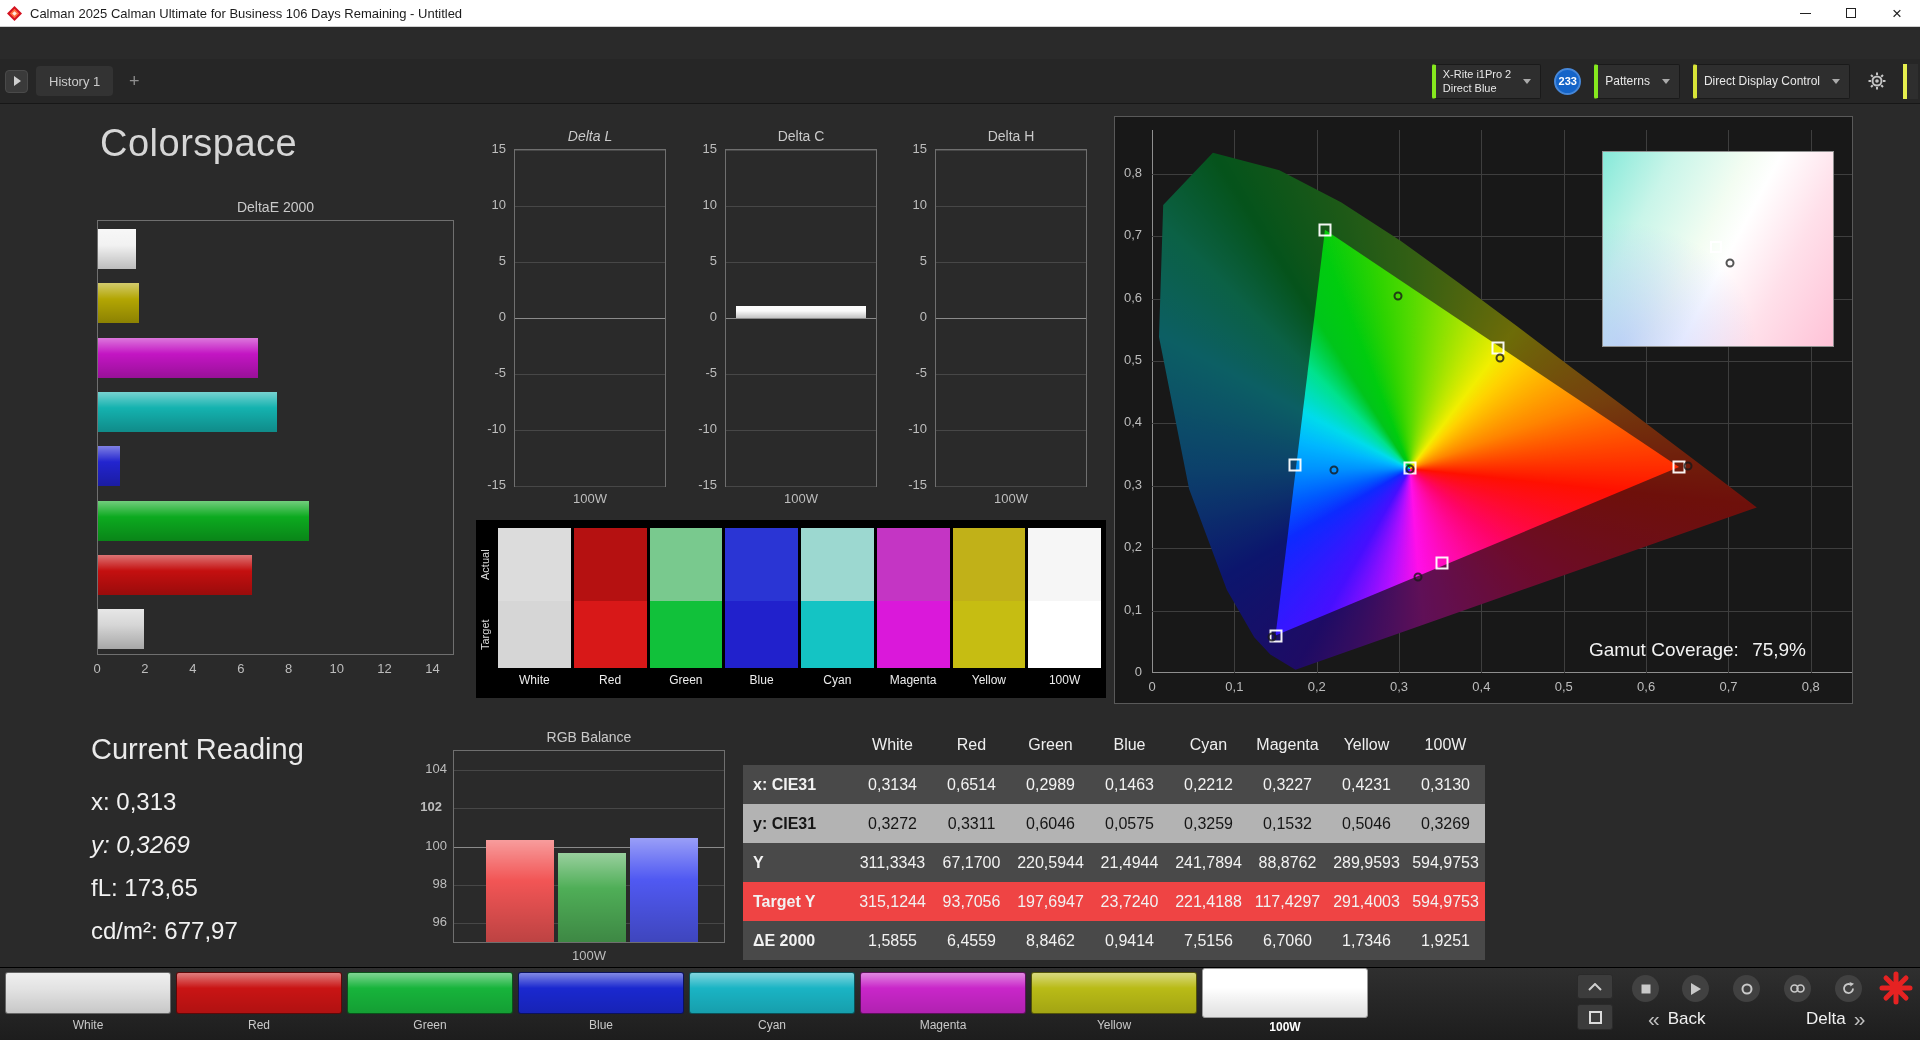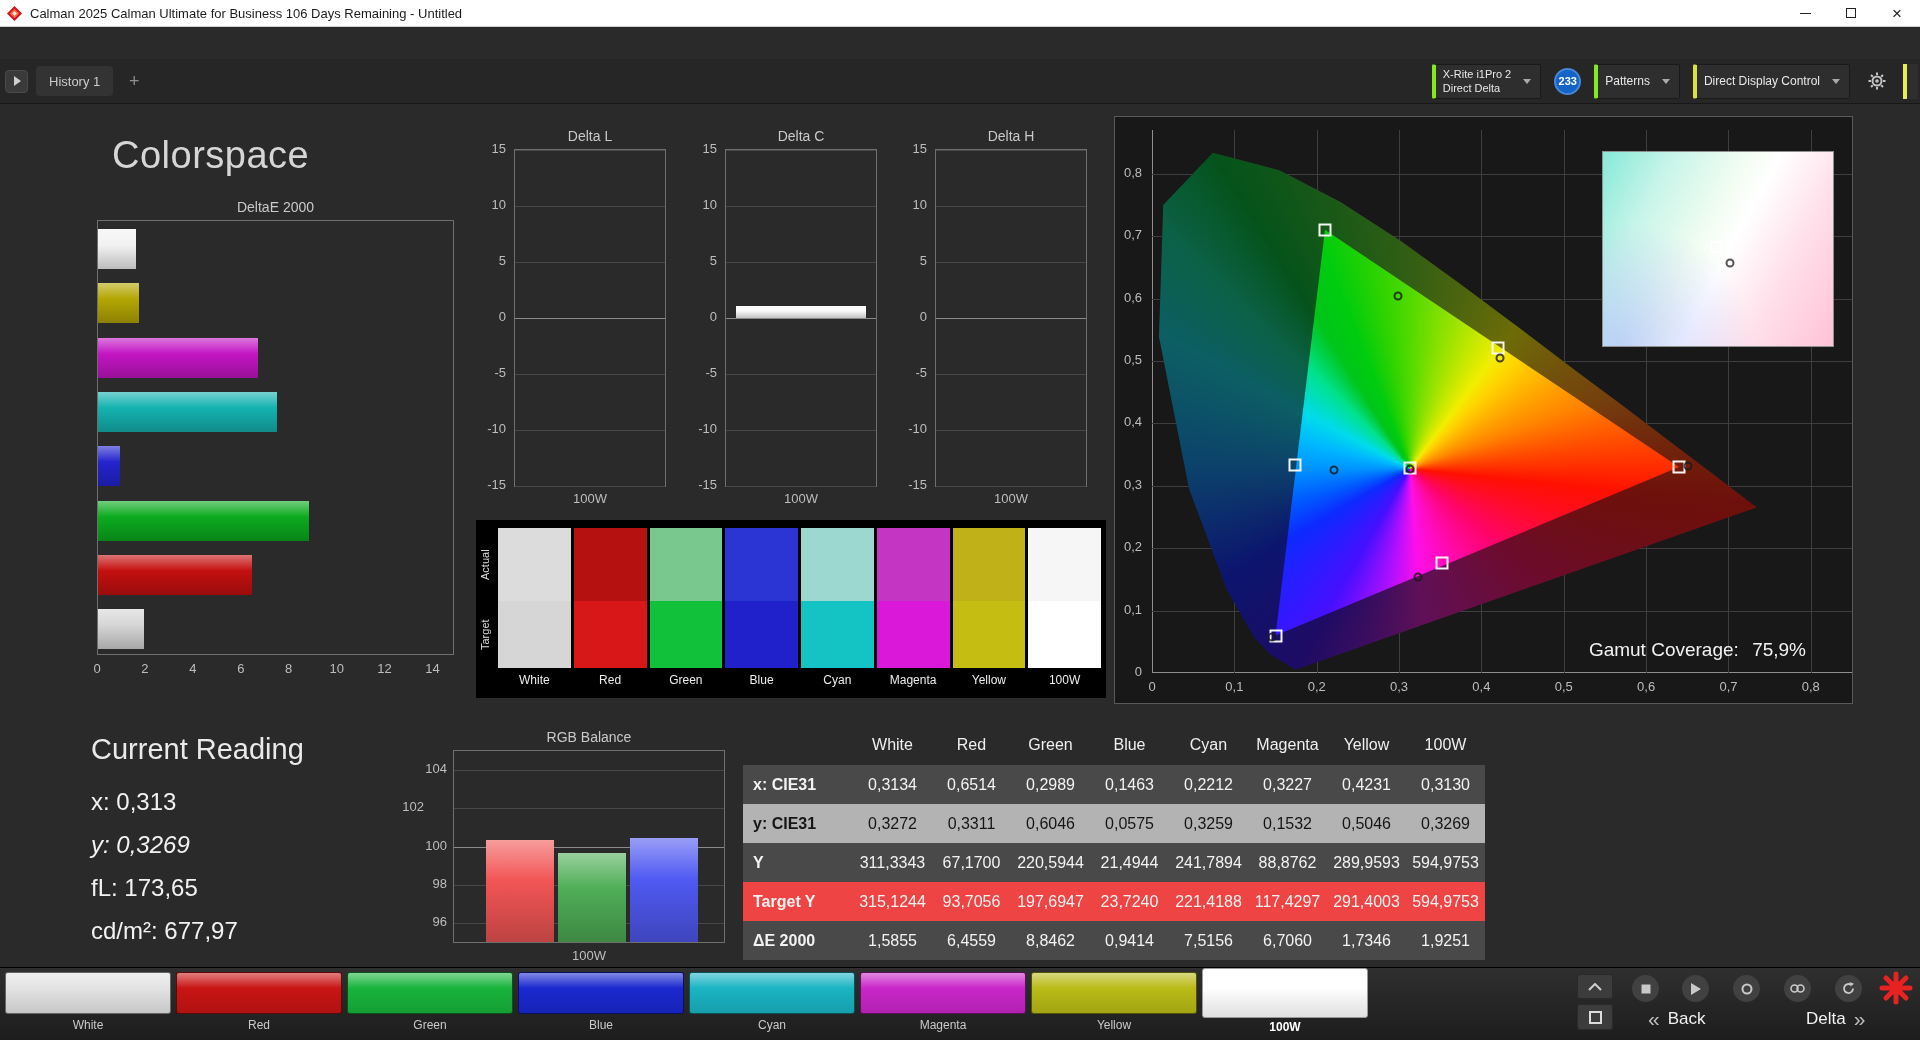--- a/index.html
+++ b/index.html
@@ -47,21 +47,21 @@
   .dd-yellow { border-left-color:#d8e438; }
   .dd-lines { display:flex; flex-direction:column; font-size:11px; line-height:1.3; }
   .dd-label { font-size:12px; }
   .caret-sm { width:0; height:0; border-left:4px solid transparent; border-right:4px solid transparent; border-top:5px solid #aaa; margin-left:12px; }
   .badge { width:27px; height:27px; border-radius:50%; background:#1464c8; border:2px solid #4687d8;
     color:#fff; font-size:11px; font-weight:bold; display:flex; align-items:center; justify-content:center; }
   .gearbtn { width:27px; height:27px; background:transparent; border:none; display:flex; align-items:center; justify-content:center; padding:0; }
   .edge-strip { width:15px; height:35px; background:#2e2e2e; border-left:4px solid #e6ef4e; }
 
   
-  .page-title { position:absolute; left:100px; top:122px; margin:12px; font-size:38px; font-weight:400; color:#d6d6d6; letter-spacing:.5px; }
+  .page-title { position:absolute; left:100px; top:122px; margin:0; font-size:38px; font-weight:400; color:#d6d6d6; letter-spacing:.5px; }
   .chart-title { position:absolute; text-align:center; font-size:14px; color:#c9c9c9; }
   .axis-label { position:absolute; text-align:center; font-size:13px; color:#bdbdbd; }
   .plotbox { position:absolute; border:1px solid #6f6f6f; }
   .tick { position:absolute; font-size:13px; color:#bdbdbd; }
   .tick.r { text-align:right; }
   .hline { position:absolute; left:0; right:0; height:1px; background:#474747; }
   .hline.zero { background:#8a8a8a; }
   .debar { position:absolute; left:0; height:40px; }
   .debar::after, .rgbbar::after, .dcbar::after { content:""; position:absolute; inset:0;
     background:linear-gradient(180deg, rgba(255,255,255,.42), rgba(255,255,255,0) 40%, rgba(0,0,0,.22)); }
@@ -174,21 +174,21 @@
         <i class="tri-right"></i>
       </button>
     <div class="tab">
         <span>History 1</span>
       </div>
     <button class="add-tab">+</button>
     <div class="toolbar">
       <div class="dd">
         <div class="dd-lines">
           <span>X-Rite i1Pro 2</span>
-          <span>Direct Delta</span>
+          <span>Direct Blue</span>
         </div>
         <i class="caret-sm"></i>
       </div>
       <div class="badge">233</div>
       <div class="dd">
         <span class="dd-label">Patterns</span>
         <i class="caret-sm"></i>
       </div>
       <div class="dd dd-yellow">
         <span class="dd-label">Direct Display Control</span>
@@ -504,21 +504,21 @@
         <span class="guillemet">«</span>
         <span>Back</span>
       </button>
       <button class="nav-btn" style="left:234px;">
         <span>Delta</span>
         <span class="guillemet">»</span>
       </button>
     </div>
   </div>
 
-<div class="chart-title" style="left: 514px; top: 128px; width: 152px;">Delta L</div>
+<div class="chart-title" style="left: 514px; top: 128px; width: 152px; font-style: italic;">Delta L</div>
     <div class="plotbox" style="left: 514px; top: 149px; width: 152px; height: 338px;">
       <div class="hline" style="top: 0px;"></div>
       <div class="hline" style="top: 56px;"></div>
       <div class="hline" style="top: 112px;"></div>
       <div class="hline zero" style="top: 168px;"></div>
       <div class="hline" style="top: 224px;"></div>
       <div class="hline" style="top: 280px;"></div>
       <div class="hline" style="top: 336px;"></div>
     </div>
     <div class="tick r" style="left: 462px; top: 141px; width: 44px;">15</div>
@@ -560,17 +560,17 @@
     </div>
     <div class="tick r" style="left: 883px; top: 141px; width: 44px;">15</div>
     <div class="tick r" style="left: 883px; top: 197px; width: 44px;">10</div>
     <div class="tick r" style="left: 883px; top: 253px; width: 44px;">5</div>
     <div class="tick r" style="left: 883px; top: 309px; width: 44px;">0</div>
     <div class="tick r" style="left: 883px; top: 365px; width: 44px;">-5</div>
     <div class="tick r" style="left: 883px; top: 421px; width: 44px;">-10</div>
     <div class="tick r" style="left: 883px; top: 477px; width: 44px;">-15</div>
     <div class="axis-label" style="left: 935px; top: 491px; width: 152px;">100W</div>
     <div class="tick r" style="left: 399px; width: 48px; top: 761.1px;">104</div>
-    <div class="tick r" style="left: 376px; width: 48px; top: 799.3px;">102</div>
+    <div class="tick r" style="left: 394px; width: 48px; top: 799.3px; font-weight: bold;">102</div>
     <div class="tick r" style="left: 399px; width: 48px; top: 837.5px;">100</div>
     <div class="tick r" style="left: 399px; width: 48px; top: 875.7px;">98</div>
     <div class="tick r" style="left: 399px; width: 48px; top: 913.9px;">96</div>
   </div>
 
 </body></html>

